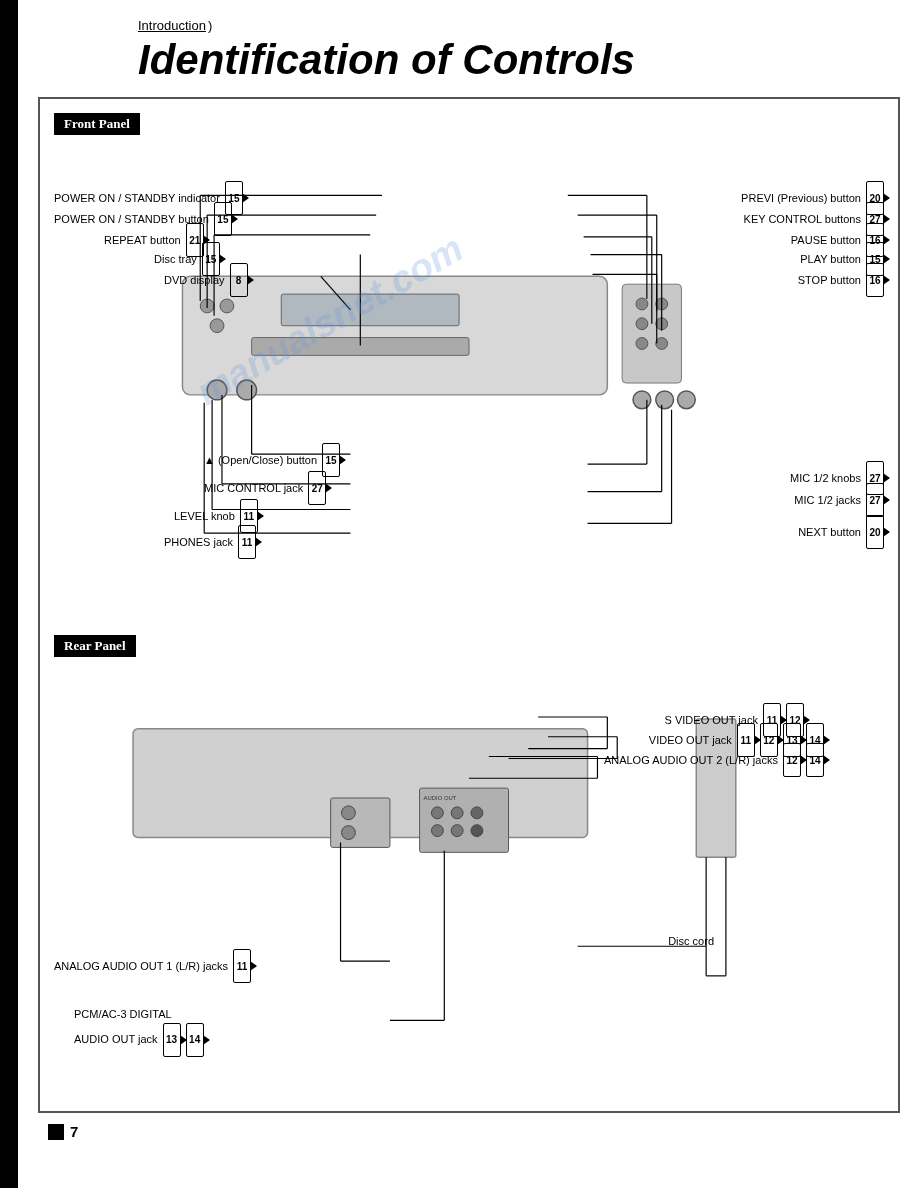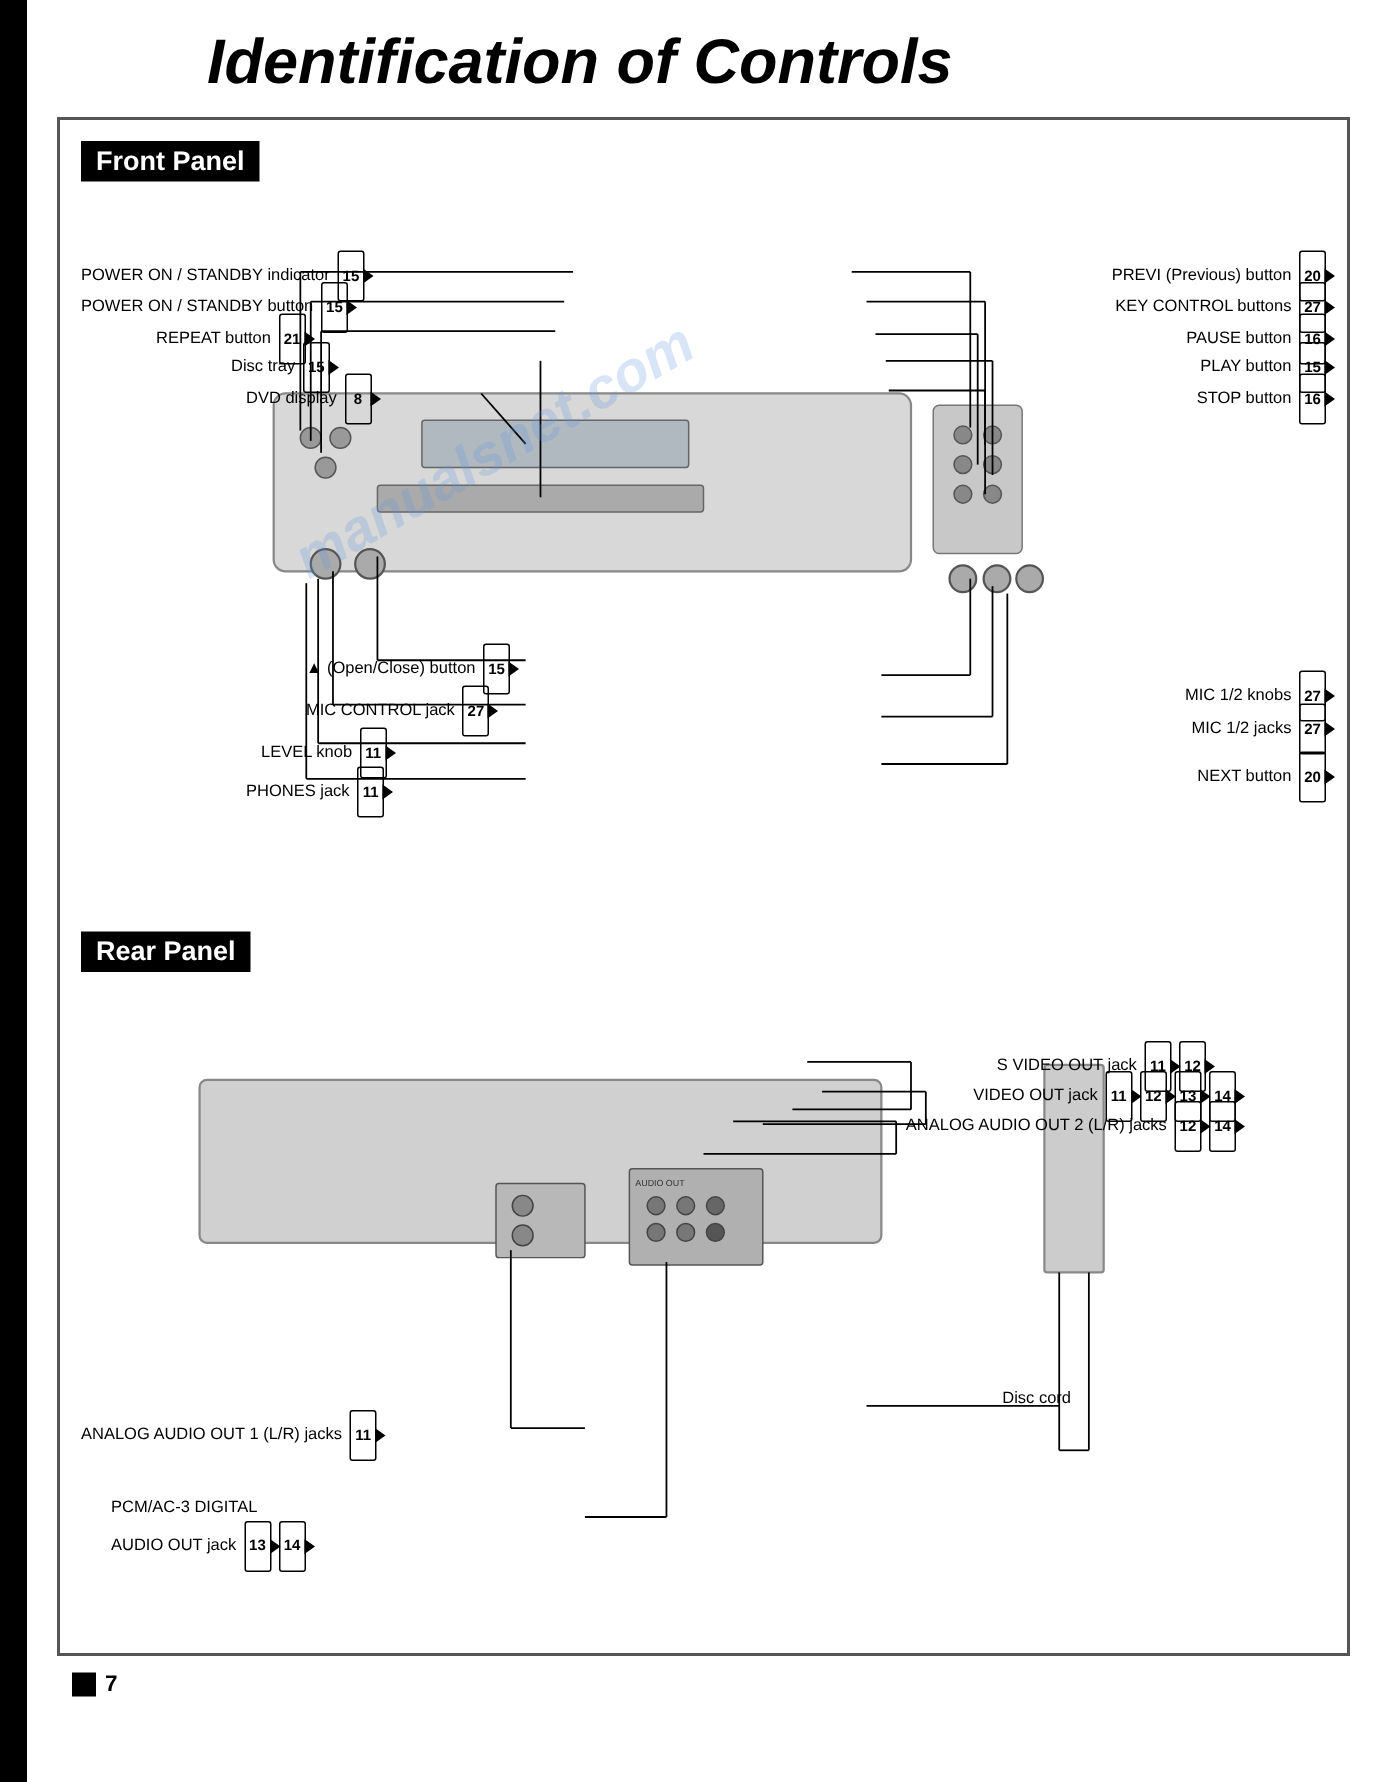--- a/index.html
+++ b/index.html
@@ -111,24 +111,25 @@
       padding: 14px 14px 14px 14px;
       position: relative;
       background: #fff;
     }
 
     
     .panel-label {
       display: inline-block;
       background: #000;
       color: #fff;
-      font-size: 18px;
+      font-size: 13px;
       font-weight: bold;
       padding: 3px 10px;
       margin-bottom: 10px;
+      font-family: Liberation Serif, serif;
     }
 
     
     .front-panel-area {
       position: relative;
       height: 480px;
       margin-bottom: 10px;
     }
 
     
@@ -218,20 +219,24 @@
   </style>
 </head>
 <body>
 
 <div class="page-container">
 
   <div class="left-bar"></div>
 
   <div class="content-area">
 
+    <div class="breadcrumb-area">
+      <span class="breadcrumb-text">Introduction</span>
+      <span class="breadcrumb-arrow">)</span>
+    </div>
 
     <div class="main-title">Identification of Controls</div>
 
 
 
     <div class="diagram-box">
 
       <div class="watermark" style="top:200px; left:140px;">manualsnet.com</div>
 
       <div>

